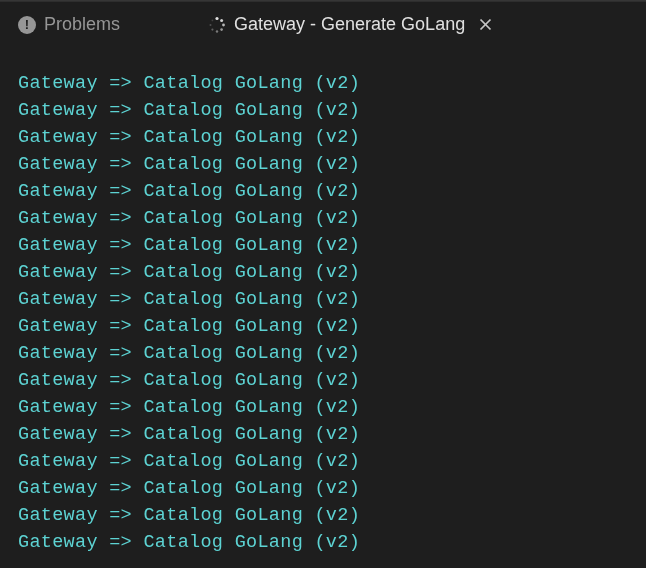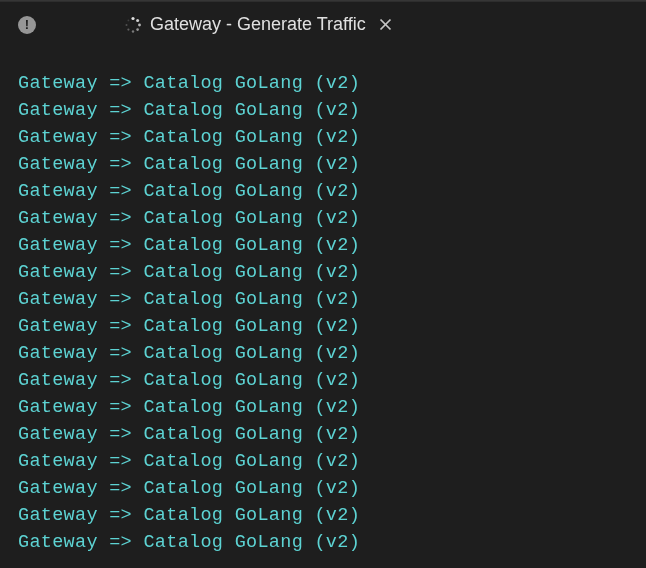--- a/index.html
+++ b/index.html
@@ -86,36 +86,37 @@
     }
   </style>
 </head>
 <body>
 
 <div class="top-border"></div>
 
 <div class="tab-bar">
   <div class="tab tab-problems">
     <span class="icon-error">!</span>
+    <span>Problems</span>
   </div>
   <div class="tab-spacer"></div>
   <div class="tab active">
     <span class="icon-spinner">
       <svg width="18" height="18" viewBox="0 0 18 18">
         <circle cx="9" cy="2.5" r="1.6" fill="#e0e0e0"></circle>
         <circle cx="13.6" cy="4.4" r="1.5" fill="#d0d0d0"></circle>
         <circle cx="15.5" cy="9" r="1.4" fill="#b8b8b8"></circle>
         <circle cx="13.6" cy="13.6" r="1.3" fill="#9a9a9a"></circle>
         <circle cx="9" cy="15.5" r="1.2" fill="#7a7a7a"></circle>
         <circle cx="4.4" cy="13.6" r="1.1" fill="#606060"></circle>
         <circle cx="2.5" cy="9" r="1.0" fill="#505050"></circle>
         <circle cx="4.4" cy="4.4" r="0.9" fill="#404040"></circle>
       </svg>
     </span>
-    <span>Gateway - Generate Traffic</span>
+    <span>Gateway - Generate GoLang</span>
     <span class="icon-close">
       <svg width="15" height="15" viewBox="0 0 15 15">
         <line x1="2.5" y1="2.5" x2="12.5" y2="12.5" stroke="#c5c5c5" stroke-width="1.7"></line>
         <line x1="12.5" y1="2.5" x2="2.5" y2="12.5" stroke="#c5c5c5" stroke-width="1.7"></line>
       </svg>
     </span>
   </div>
 </div>
 
 <div class="terminal" id="terminal-output">

